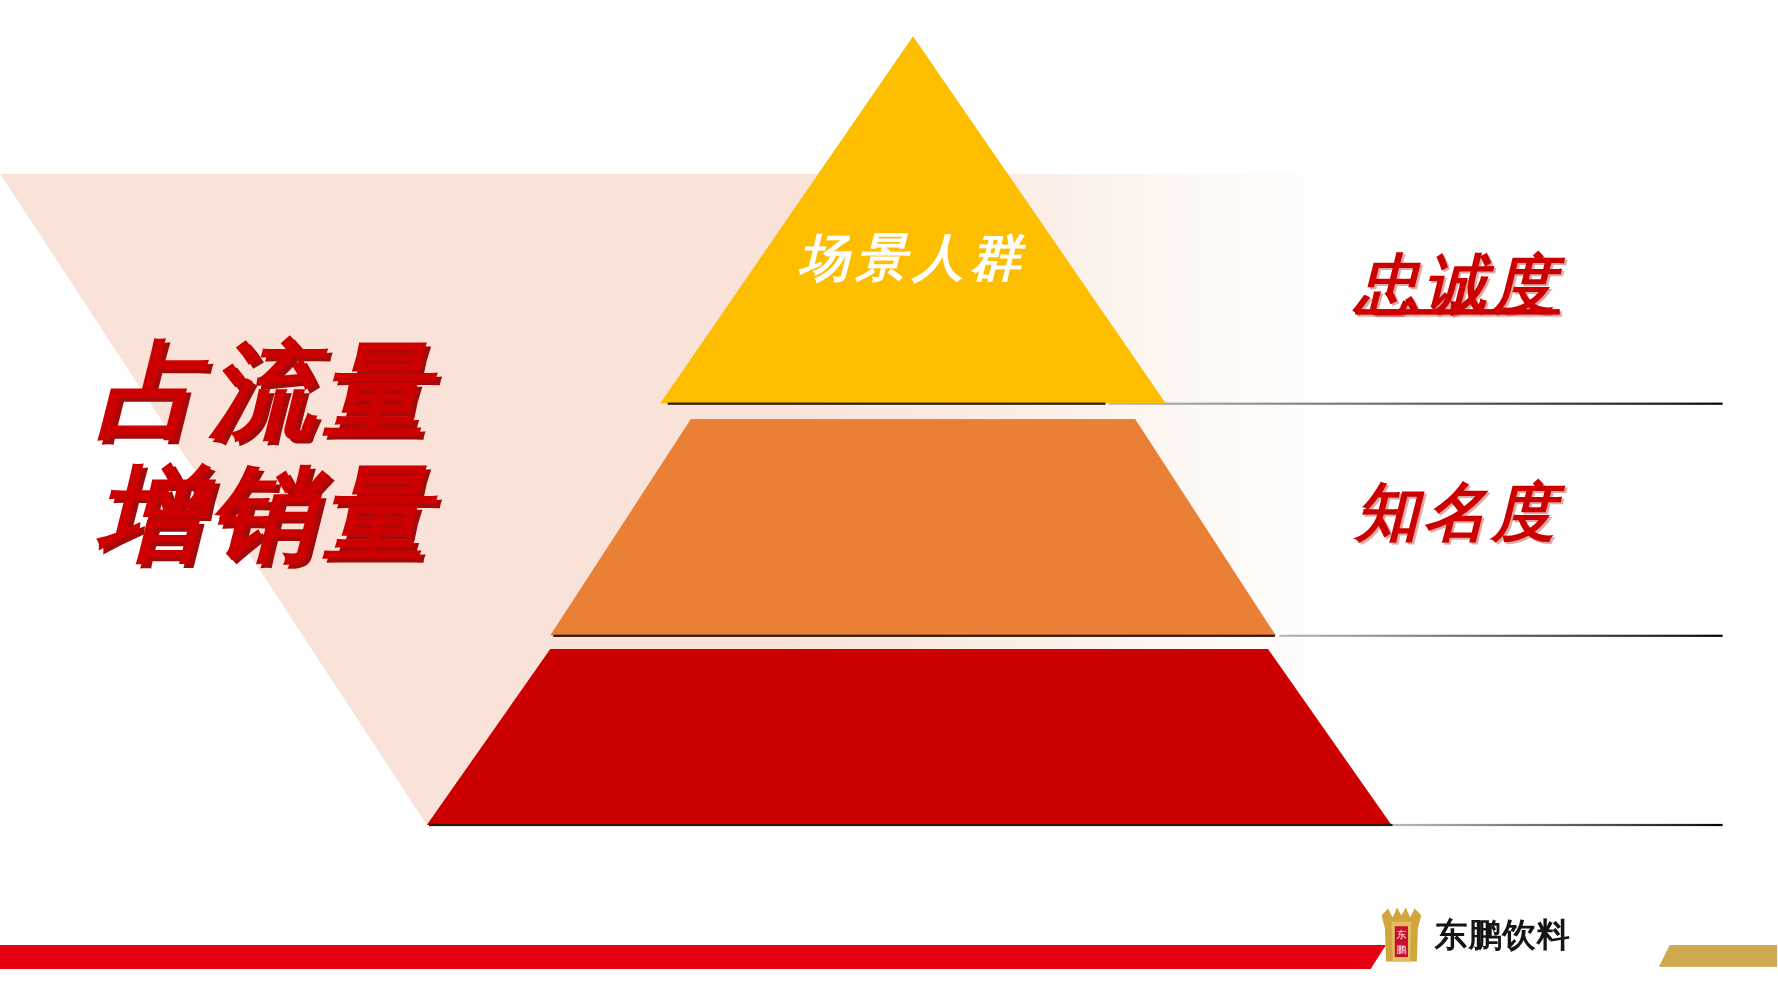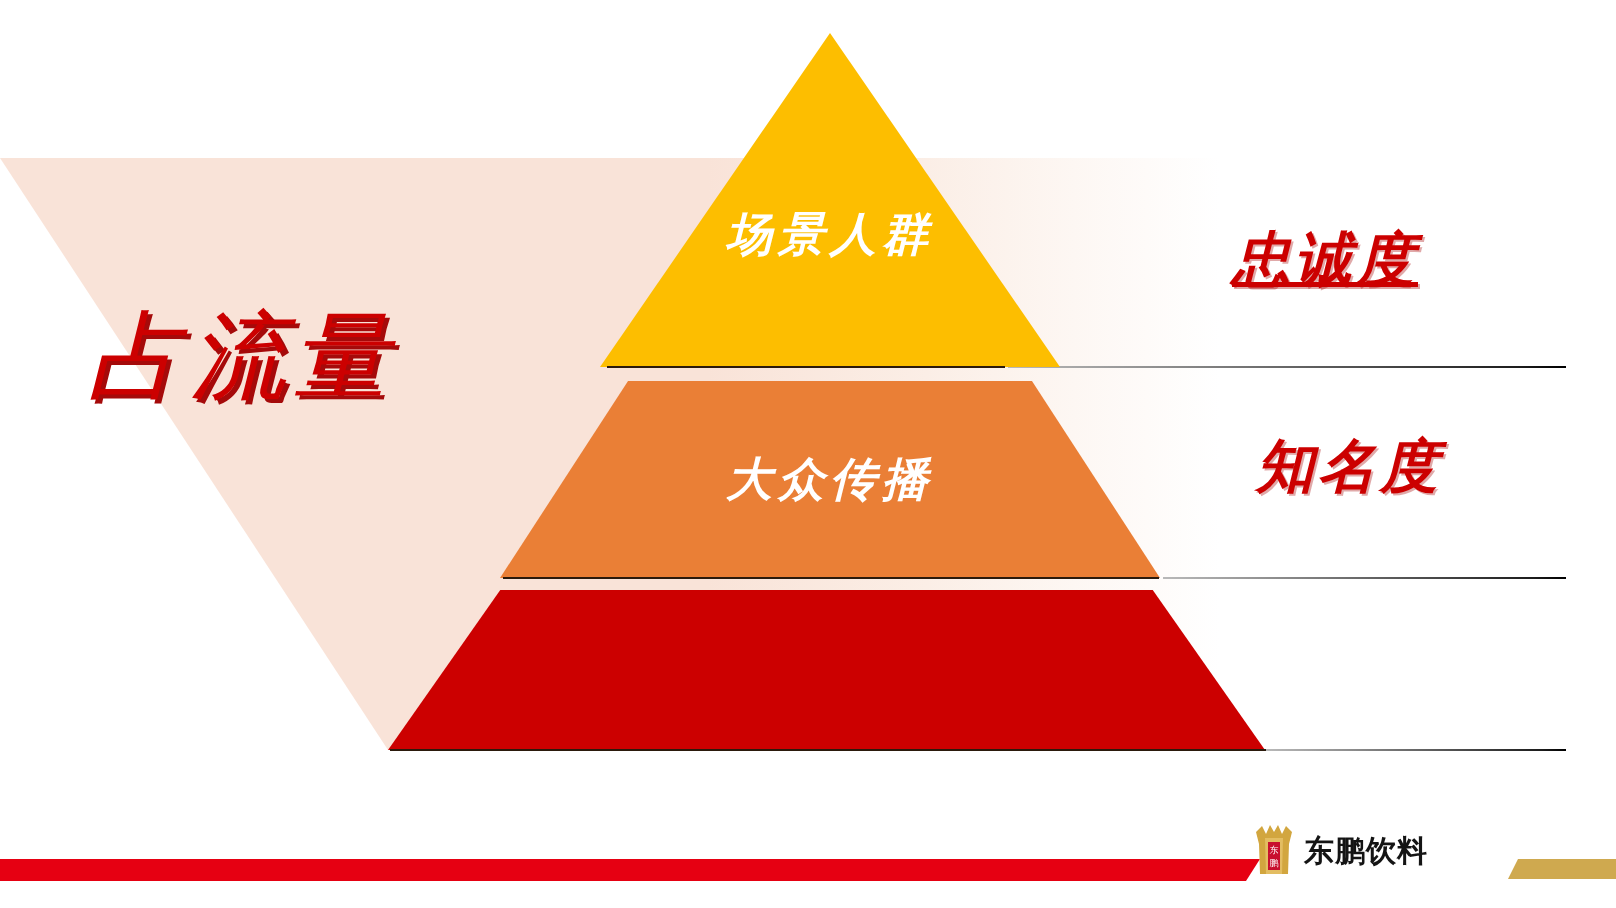--- a/index.html
+++ b/index.html
@@ -40,21 +40,21 @@
   #headline {
     position: absolute;
     left: 88px;
     top: 300px;
     width: 360px;
     z-index: 6;
   }
   .headline-line {
     font-size: 96px;
     line-height: 112px;
-    font-weight: normal;
+    font-weight: bold;
     font-style: italic;
     color: #cc0000;
     letter-spacing: 6px;
     white-space: nowrap;
     text-shadow: 4px 4px 0 #a50a0a;
   }
 
   
   #pyramid {
     position: absolute;
@@ -148,21 +148,21 @@
     line-height: 62px;
     font-weight: bold;
     font-style: italic;
     color: #cc0000;
     letter-spacing: 4px;
     white-space: nowrap;
     z-index: 7;
     text-shadow: 2px 2px 0 rgba(165, 10, 10, 0.35);
   }
   #right-label-0 { top: 228px; text-decoration: underline; }
-  #right-label-1 { top: 435px; margin-left: 24px; }
+  #right-label-1 { top: 435px; }
   #right-label-2 { top: 628px; }
 
   .divider {
     position: absolute;
     height: 2px;
     background: linear-gradient(to right, #b9b9b9 0%, #8a8a8a 30%, #1c1c1c 92%, #000000 100%);
     z-index: 3;
   }
   #divider-0 { left: 1008px; top: 366px; width: 558px; }
   #divider-1 { left: 1163px; top: 577px; width: 403px; }
@@ -218,32 +218,32 @@
 </style>
 </head>
 <body>
 
 <div id="slide">
 
   <div id="bg-panel"></div>
 
   <div id="headline">
     <div class="headline-line">占流量</div>
+    <div class="headline-line">增销量</div>
   </div>
 
   <div id="pyramid">
 
     <div class="tier" id="tier-top">
       <div class="shape"></div>
       <div class="tier-label">场景人群</div>
     </div>
 
     <div class="tier" id="tier-mid">
       <div class="shape"></div>
-      <div class="tier-label">大众传播</div>
     </div>
 
     <div class="tier" id="tier-bot">
       <div class="shape"></div>
     </div>
 
     <div class="tier-edge" id="edge-top"></div>
     <div class="tier-edge" id="edge-mid"></div>
     <div class="tier-edge" id="edge-bot"></div>
   </div>

